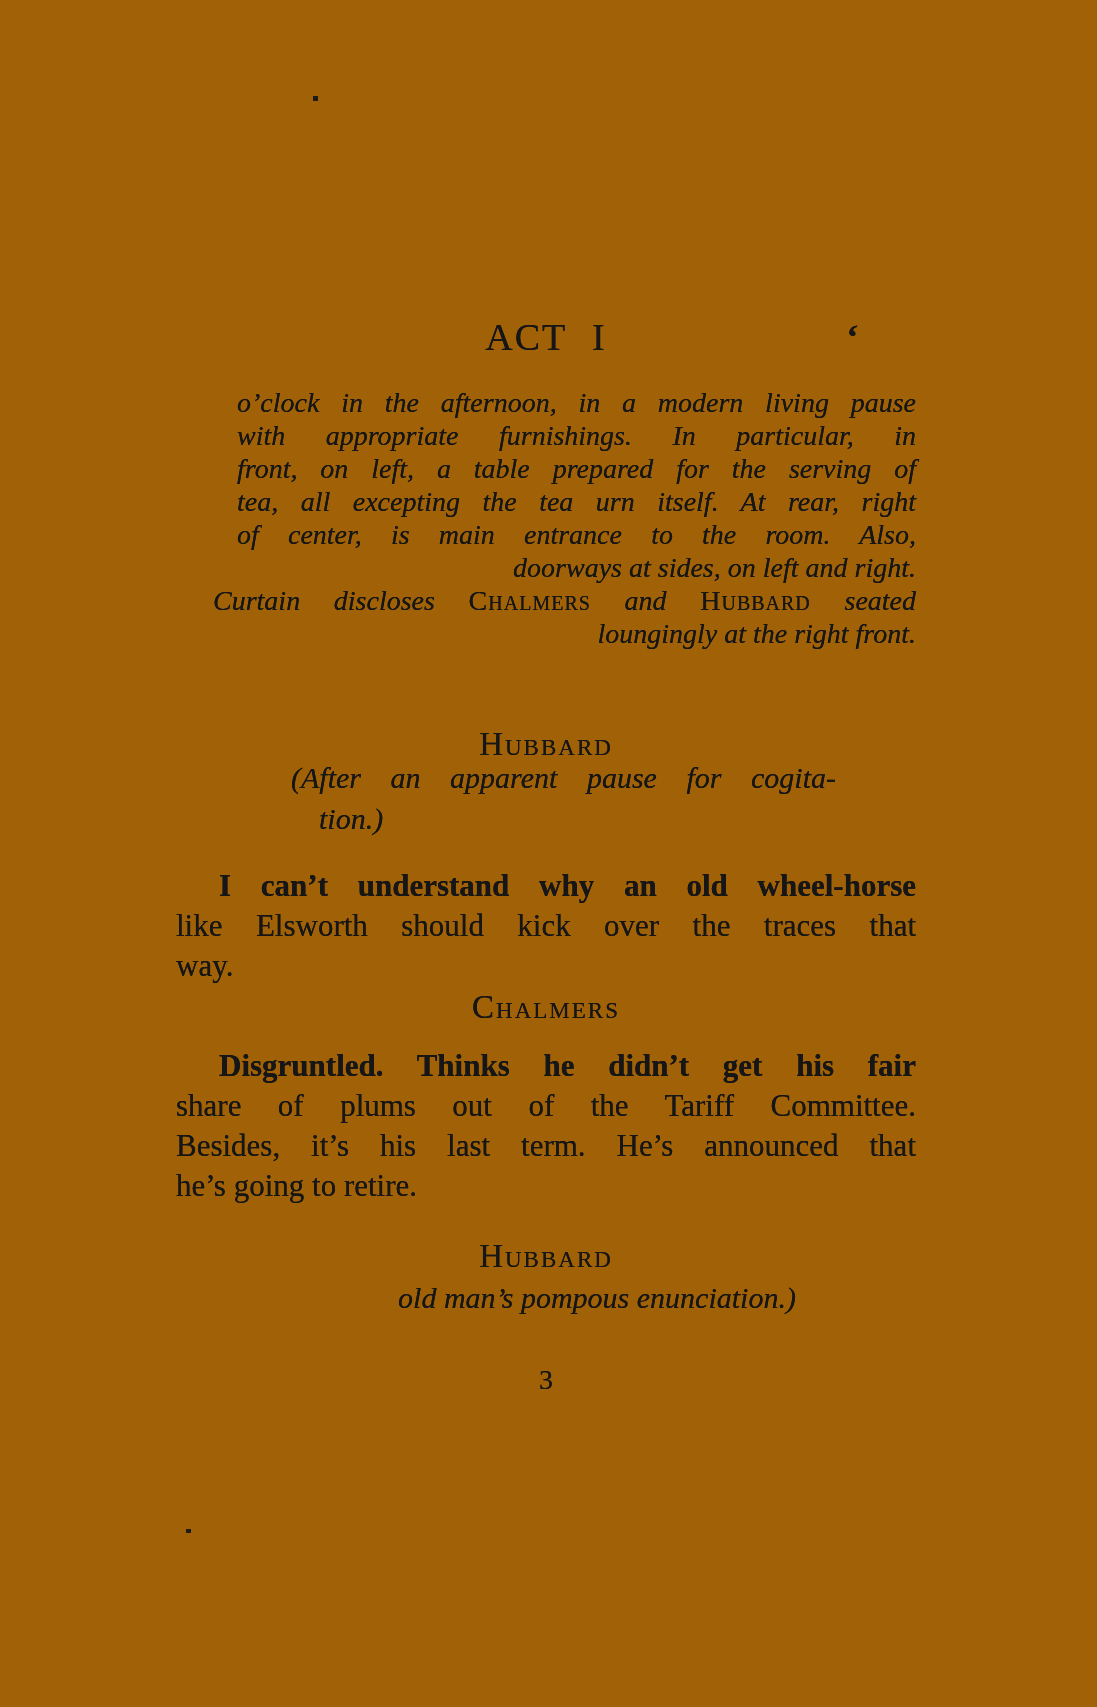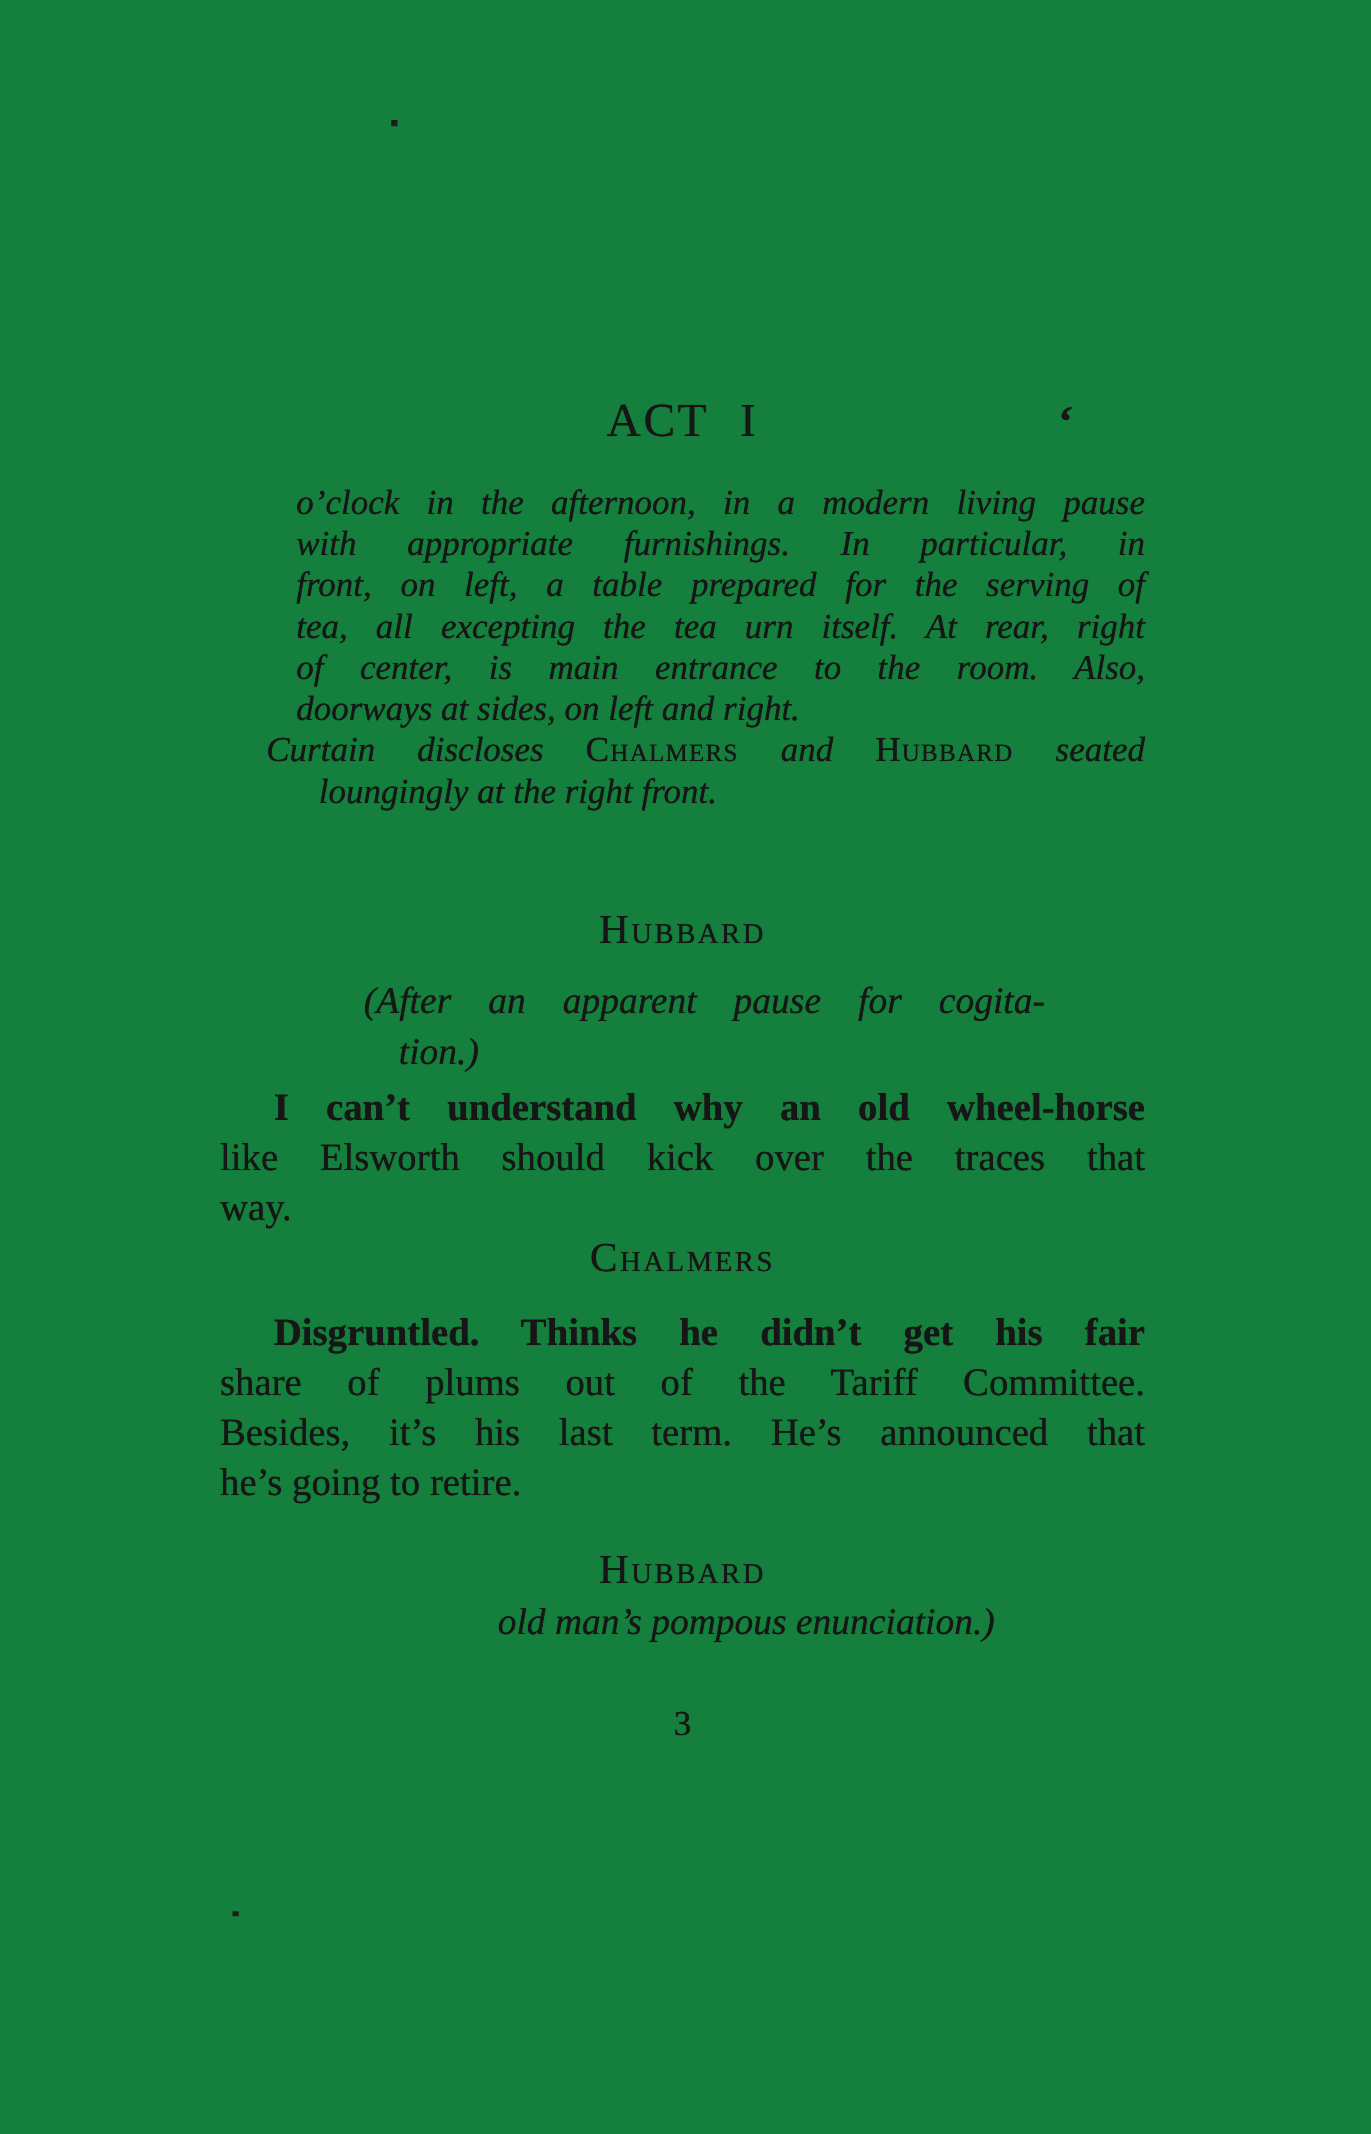--- a/index.html
+++ b/index.html
@@ -1,20 +1,20 @@
 <!DOCTYPE html>
 <html><head>
 <meta charset="utf-8">
 <style>
   html,body{margin:0;padding:0;background:#888;}
   .page{
     position:relative;
     width:1097px;height:1707px;
     margin:0 auto;
-    background:#15803d;
+    background:#a16207;
     color:#161616;
     font-family:"Liberation Serif", serif;
     overflow:hidden;
     text-shadow:0 0 .6px currentColor; 
   }
   
   .ink-dot{position:absolute;background:#1c1c1c;}
   .dot-top{left:313px;top:96px;width:5px;height:5px;}
   .dot-bottom{left:186px;top:1529px;width:5px;height:4px;}
   .stray-mark{
@@ -22,35 +22,35 @@
     font-size:36px;font-weight:bold;transform:rotate(6deg);
   }
   
   .col{position:absolute;left:176px;width:740px;}
   
   .act{top:315px;text-align:center;font-size:38px;line-height:44px;
        letter-spacing:2px;word-spacing:14px;}
   
   .scene{position:absolute;left:185px;width:731px;top:386px;
          font-style:italic;font-size:28px;line-height:33px;}
-  .sl{text-align:left;}
+  .sl{text-align:right;}
   .j{text-align:justify;text-align-last:justify;}
   .ind{padding-left:52px;}
   .ind2{padding-left:28px;}
   .ind3{padding-left:70px;}
   .sc{font-style:normal;font-variant:small-caps;letter-spacing:1px;}
   
   .speaker{text-align:center;font-variant:small-caps;font-size:33px;
            line-height:40px;letter-spacing:2px;}
   .speaker1{top:724px;}
   .speaker2{top:987px;}
   .speaker3{top:1236px;}
   
   .dir{position:absolute;font-style:italic;font-size:30px;line-height:41px;}
-  .dir1{left:291px;width:545px;top:780px;}
+  .dir1{left:291px;width:545px;top:757px;}
   .dir2{left:294px;width:606px;top:1277px;}
   .dir .cont{padding-left:28px;text-align:left;text-align-last:left;}
   .dir .center{text-align:right;text-align-last:center;}
   
   .speech{position:absolute;left:176px;width:740px;
           font-size:31px;line-height:40px;}
   .speech1{top:866px;}
   .speech2{top:1046px;}
   .dl{text-align:left;}
   .dl.j{text-align:justify;text-align-last:justify;}

